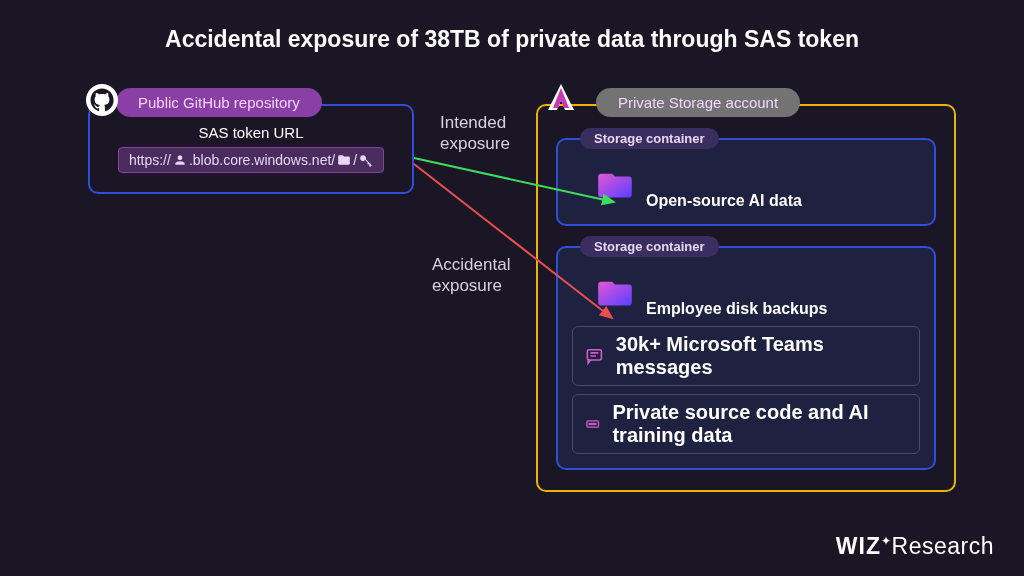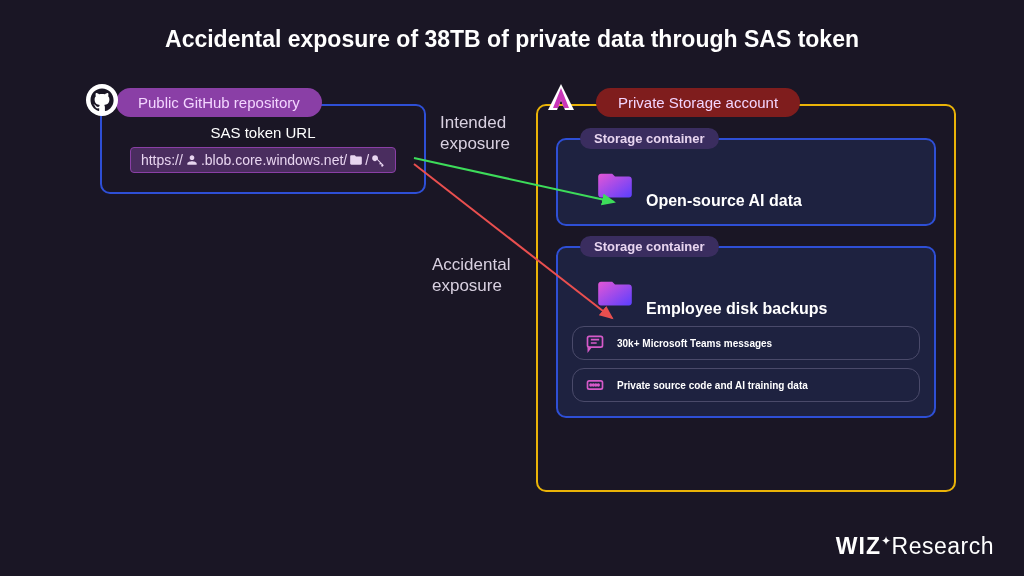--- a/index.html
+++ b/index.html
@@ -13,21 +13,21 @@
     overflow: hidden;
   }
   .title {
     text-align: center;
     font-size: 23px;
     font-weight: 700;
     padding-top: 26px;
   }
   .github-box {
     position: absolute;
-    left: 100px;
+    left: 88px;
     top: 104px;
     width: 326px;
     height: 90px;
     border: 2px solid #2e4fd6;
     border-radius: 10px;
     padding-top: 18px;
   }
   .github-pill {
     position: absolute;
     left: 116px;
@@ -79,21 +79,21 @@
     width: 420px;
     height: 388px;
     border: 2px solid #eab308;
     border-radius: 10px;
     font-weight: bold;
   }
   .storage-pill {
     position: absolute;
     left: 596px;
     top: 88px;
-    background: #7f1d1d;
+    background: #737373;
     color: #f3d5ff;
     font-size: 15px;
     font-weight: 500;
     padding: 6px 22px;
     border-radius: 16px;
   }
   .azure-icon {
     position: absolute;
     left: 544px;
     top: 82px;
@@ -123,24 +123,24 @@
     gap: 14px;
     padding-left: 26px;
   }
   .folder-icn { width: 34px; height: 28px; }
   .row-label { font-size: 16px; margin-top: 32px; }
   .item {
     display: flex;
     align-items: center;
     gap: 12px;
     border: 1px solid #4a4a6a;
-    border-radius: 12px;
+    border-radius: 6px;
     padding: 6px 12px;
     margin-top: 8px;
-    font-size: 10px;
+    font-size: 20px;
   }
   .item-icn { width: 20px; height: 20px; }
   .arrow-label {
     position: absolute;
     font-size: 17px;
     color: #d8d0e0;
     line-height: 1.25;
   }
   svg.arrows { position: absolute; left: 0; top: 0; pointer-events: none; }
   .brand {

